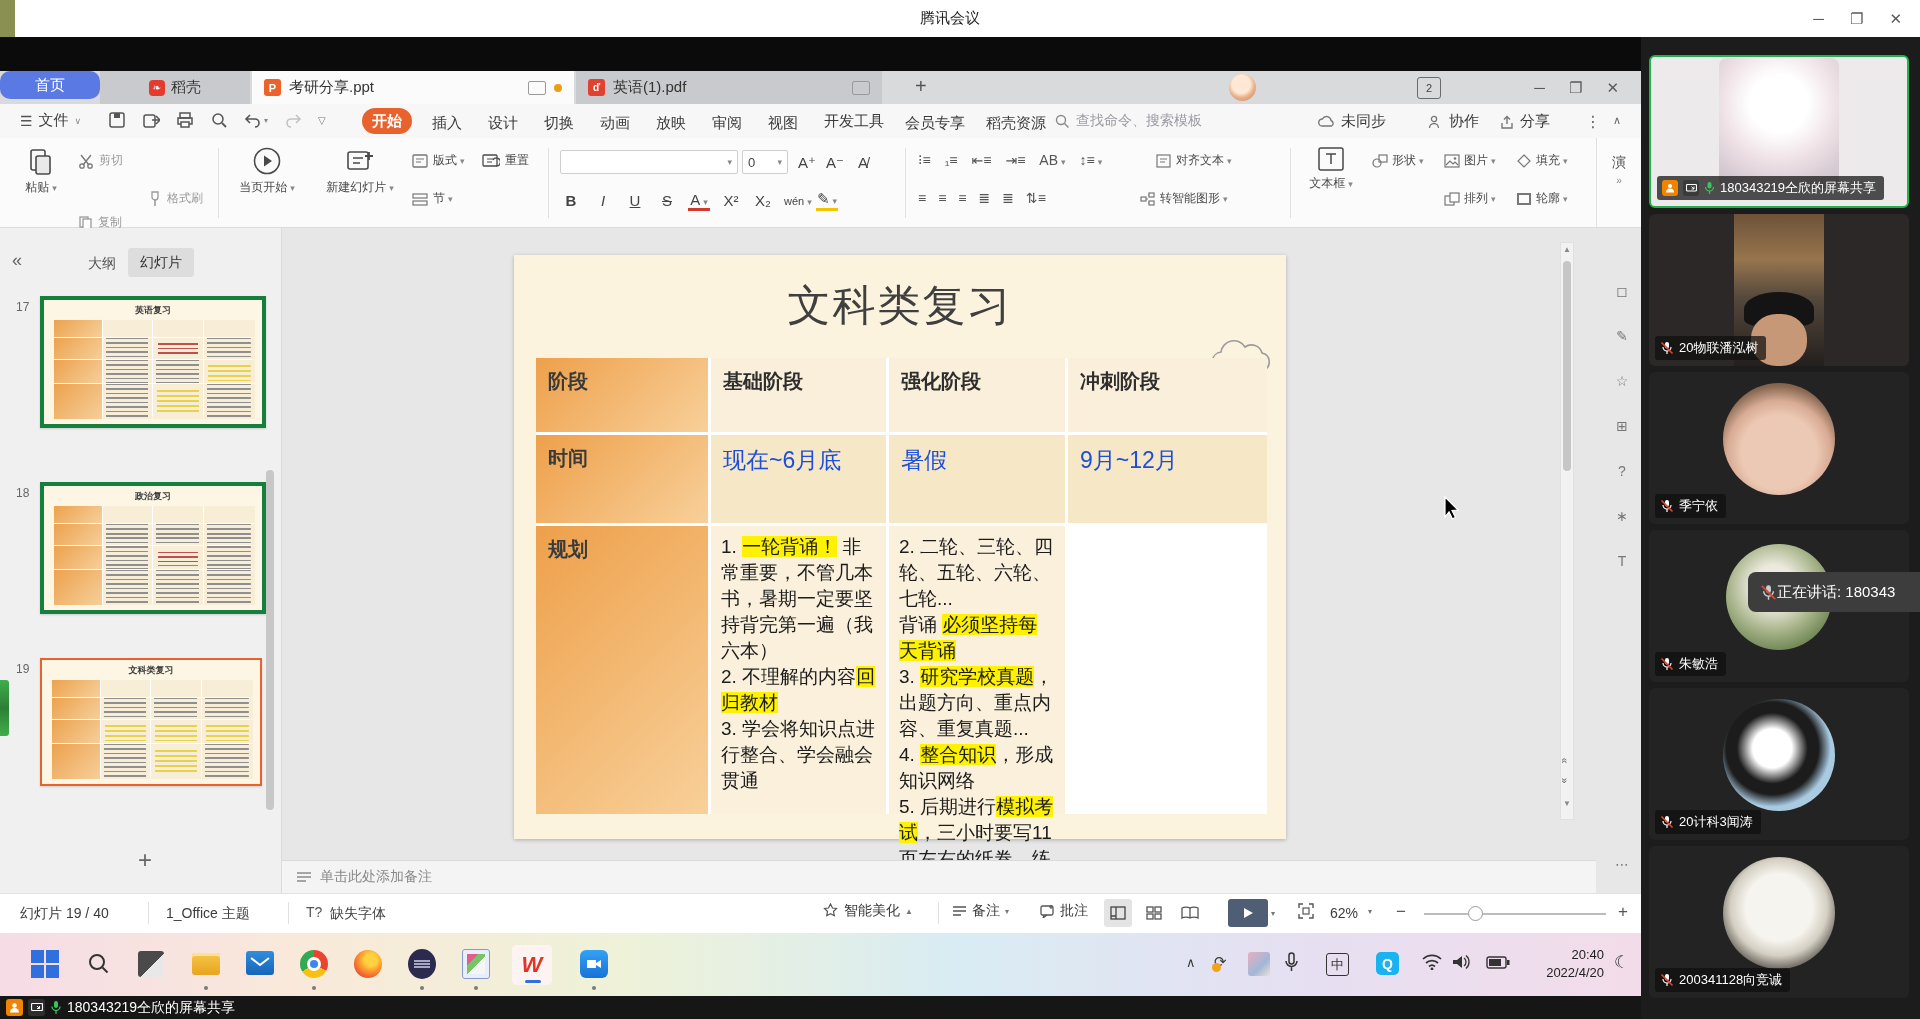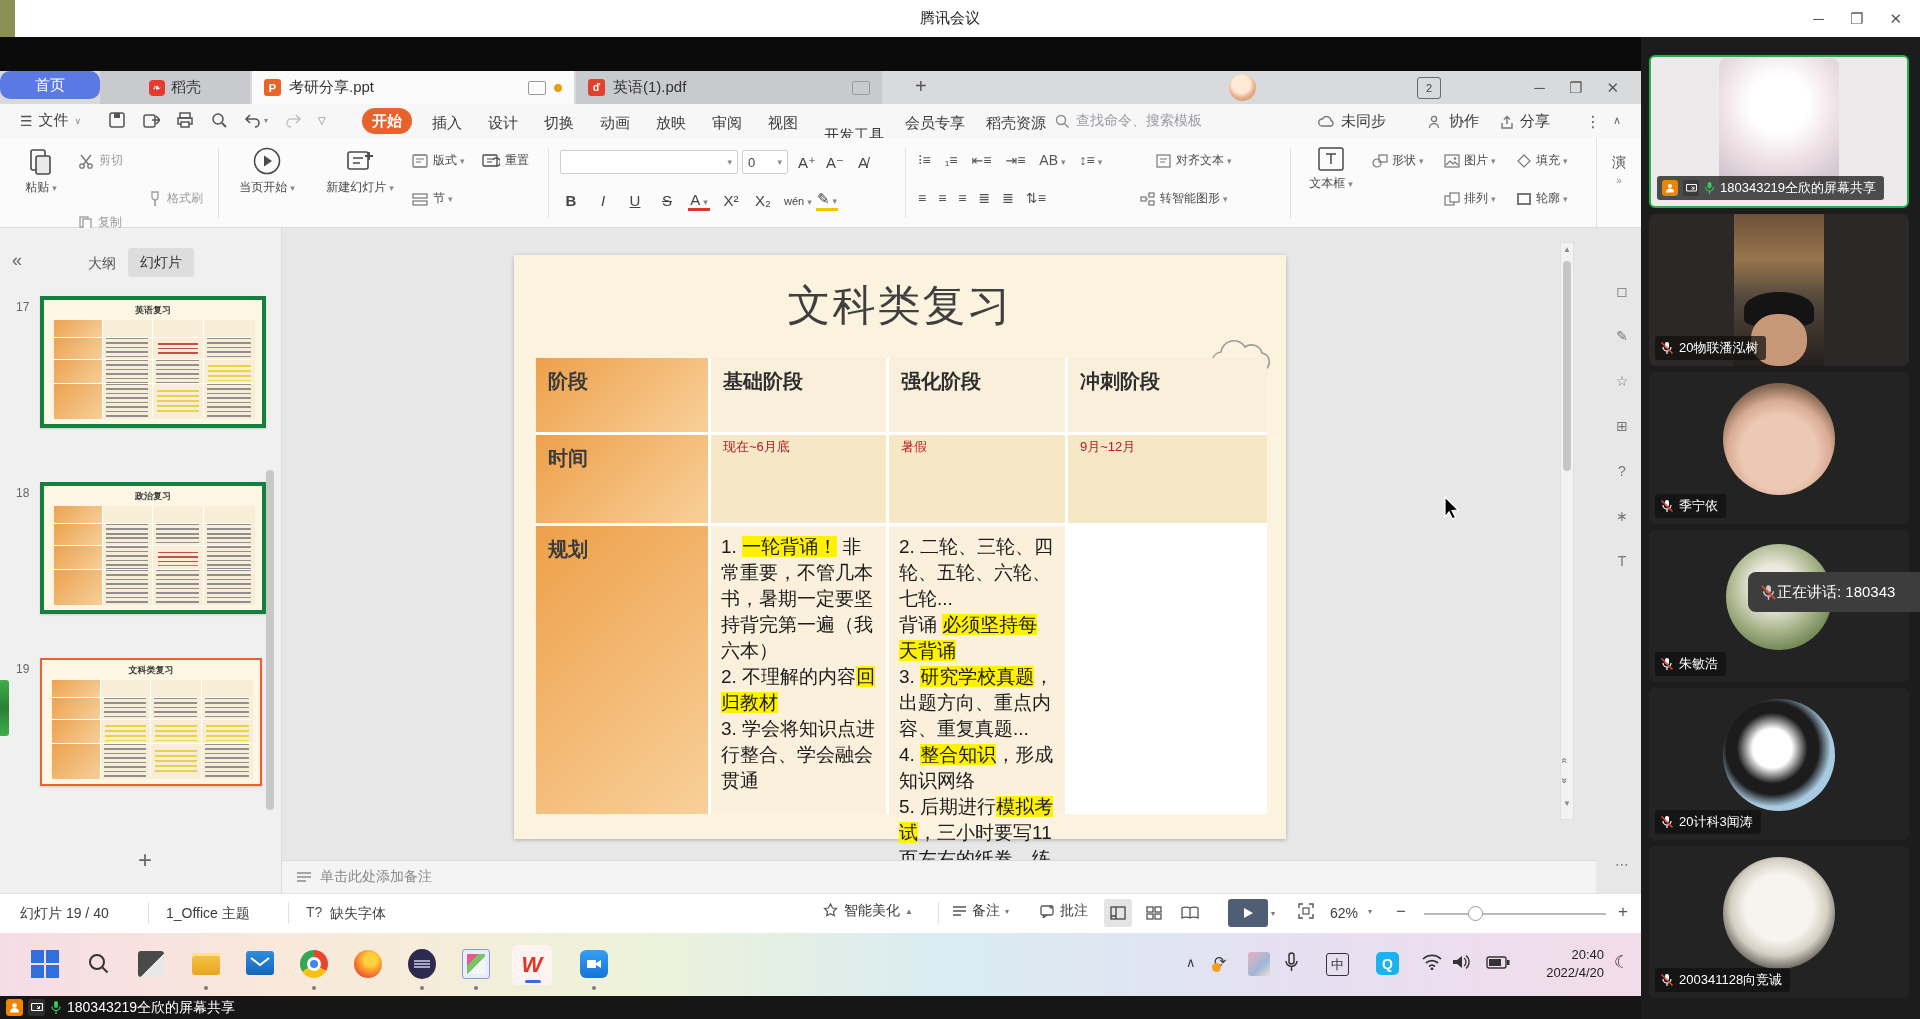--- a/index.html
+++ b/index.html
@@ -12,21 +12,21 @@
   .ic{display:inline-flex;align-items:center;justify-content:center;}
   .glyph{color:#5a5a5a;font-size:15px;}
   .menuitem{font-size:15px;color:#3b3b3b;cursor:default;}
   .drop:after{content:"▾";font-size:9px;color:#888;margin-left:3px;}
   .rlabel{font-size:12px;color:#4a4a4a;white-space:nowrap;}
   .vdiv{width:1px;background:#e1e1e1;}
   
   .lab{background:linear-gradient(135deg,#eea04a,#f8d09a);font-weight:bold;
        padding:10px 12px;font-size:20px;color:#3a3a3a;}
   .hcell{background:#faefdb;font-weight:bold;font-size:20px;padding:10px 12px;color:#2e2e2e;}
-  .tcell{background:#f6e7c6;font-size:13px;padding:3px 12px;color:#b91c1c;}
+  .tcell{background:#f6e7c6;font-size:23px;padding:10px 12px;color:#1d4ed8;}
   .pcell{background:#faf0dc;font-size:19px;line-height:26px;padding:8px 10px;
          color:#1c1c1c;white-space:pre-wrap;}
   
   .thumb{position:absolute;left:40px;width:218px;height:124px;background:#fdf6e4;
          border:4px solid #15803d;box-shadow:0 1px 2px rgba(0,0,0,.15);}
   .thumb .ttl{position:absolute;top:4px;left:0;right:0;text-align:center;
               font-size:9px;font-weight:bold;color:#3a3a3a;}
   .mgrid{position:absolute;left:10px;right:10px;top:20px;bottom:8px;display:grid;
          grid-template-columns:24% 25% 25% 26%;grid-template-rows:18% 22% 24% 36%;gap:1px;background:#fff;}
   .mo{background:linear-gradient(135deg,#eca24e,#f6cf9a);}
@@ -146,21 +146,21 @@
     <div class="abs row" style="left:362px;top:4px;width:50px;height:26px;border-radius:14px;background:#e8622d;justify-content:center;">
       <span class="menuitem" style="color:#fff;font-weight:bold;">开始</span>
     </div>
     <span class="abs menuitem" style="left:432px;top:10px;">插入</span>
     <span class="abs menuitem" style="left:488px;top:10px;">设计</span>
     <span class="abs menuitem" style="left:544px;top:10px;">切换</span>
     <span class="abs menuitem" style="left:600px;top:10px;">动画</span>
     <span class="abs menuitem" style="left:656px;top:10px;">放映</span>
     <span class="abs menuitem" style="left:712px;top:10px;">审阅</span>
     <span class="abs menuitem" style="left:768px;top:10px;">视图</span>
-    <span class="abs menuitem" style="left:824px;top:22px;">开发工具</span>
+    <span class="abs menuitem" style="left:824px;top:8px;">开发工具</span>
     <span class="abs menuitem" style="left:905px;top:10px;">会员专享</span>
     <span class="abs menuitem" style="left:986px;top:10px;">稻壳资源</span>
 
     <div class="abs row" style="left:1055px;top:8px;gap:6px;">
       <span class="ic">
           <svg width="15" height="15">
             <circle cx="6" cy="6" r="4.5" fill="none" stroke="#8a8a8a" stroke-width="1.4"></circle>
             <path d="M9.5 9.5l4 4" stroke="#8a8a8a" stroke-width="1.4"></path>
           </svg>
         </span>

